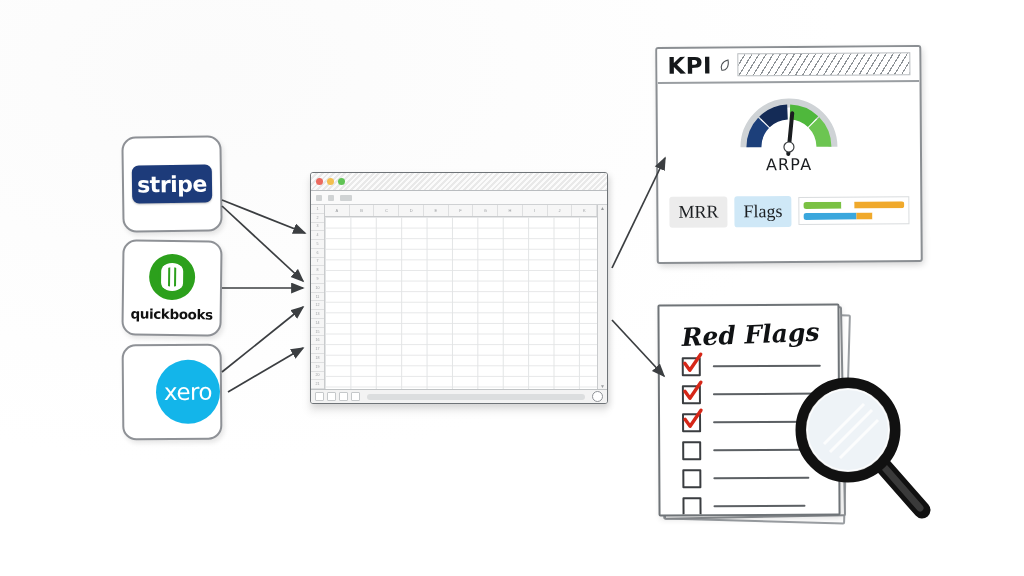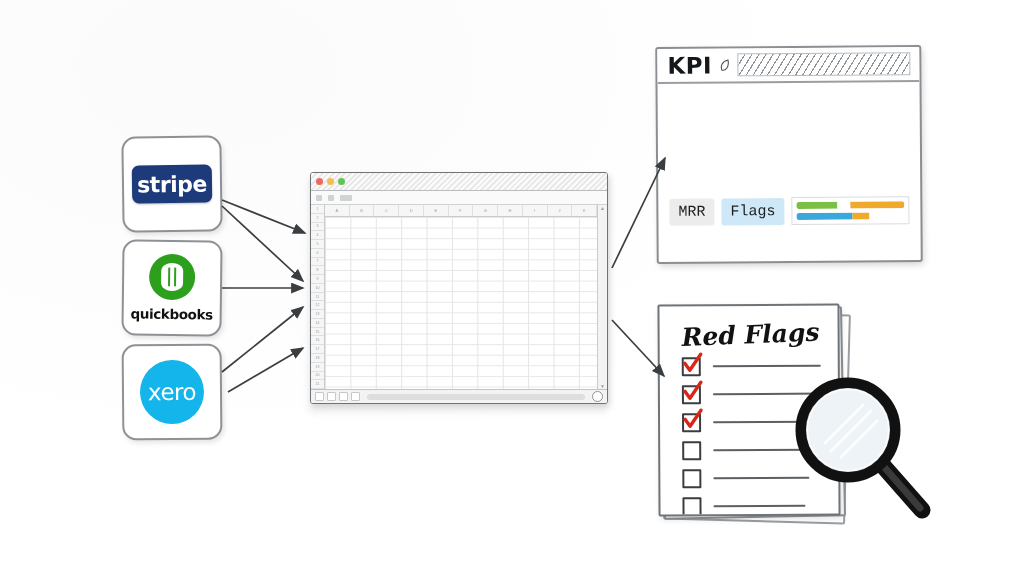--- a/index.html
+++ b/index.html
@@ -185,22 +185,22 @@
   .gauge{width:104px;text-align:center;}
   .gaugeLabel{
     font-size:16px;letter-spacing:1.2px;color:#1a1d20;margin-top:-6px;
     font-family:"DejaVu Sans", sans-serif;
   }
   .chipRow{
     flex:none;height:34px;display:flex;align-items:center;gap:7px;
     padding:0 11px;
   }
   .chip{
-    padding:5px 9px;font-size:15px;border-radius:3px;color:#1b1e21;
-    font-family:Liberation Mono, monospace;
+    padding:5px 9px;font-size:18px;border-radius:3px;color:#1b1e21;
+    font-family:Liberation Serif, serif;
   }
   .chip.grey{background:#ececec;}
   .chip.blue{background:#cfe8f7;}
   .miniBars{
     flex:1;height:26px;border:1px solid #d9dcde;background:#fff;
     display:flex;flex-direction:column;justify-content:center;gap:4px;padding:0 4px;
   }
   .mb{height:7px;display:flex;border-radius:3px;overflow:hidden;}
   .mb i{display:block;height:100%;}
 
@@ -253,21 +253,21 @@
 </div>
 
 <div class="abs srcCard b" style="left:122px;top:240px;">
   <div class="qbMark">
     <div class="qbRing"></div>
     <div class="qbBar"></div>
   </div>
   <div class="qbText">quickbooks</div>
 </div>
 
-<div class="abs srcCard c" style="left:122px;top:344px;">
+<div class="abs srcCard c" style="left:122px;top:344px;align-items:flex-end;">
   <div class="xeroMark">
     <span>xero</span>
   </div>
 </div>
 
 <div class="abs" id="ssShadow"></div>
 <div class="abs" id="spreadsheet">
   <div class="titlebar">
     <div class="dot r"></div>
     <div class="dot y"></div>
@@ -337,20 +337,34 @@
 <div class="abs" id="kpiPanel">
   <div class="kpiHead">
     <div class="kpiTitle">KPI</div>
     <svg class="leafIcon" viewBox="0 0 16 18">
       <path d="M12 2 C4 4, 2 10, 4 15 C9 16, 14 11, 12 2 Z" fill="none" stroke="#4c5053" stroke-width="1.4"></path>
     </svg>
     <div class="hatch"></div>
   </div>
 
   <div class="gaugeRow">
+    <div class="gauge">
+      <svg width="104" height="72" viewBox="0 0 104 72">
+        <g id="g1">
+            <path d="M8,57.99999999999999 A44,44 0 0 1 96,58" stroke="#cfd3d6" stroke-width="9" fill="none"></path>
+            <path d="M17,57.99999999999999 A35,35 0 0 1 26.823106988147217,33.68695703393509" stroke="#1c3f7a" stroke-width="15" fill="none"></path>
+            <path d="M27.68695703393509,32.82310698814722 A35,35 0 0 1 50.77851761541247,23.02132105433165" stroke="#142b56" stroke-width="15" fill="none"></path>
+            <path d="M53.22148238458753,23.02132105433165 A35,35 0 0 1 76.3130429660649,32.8231069881472" stroke="#4fb83c" stroke-width="15" fill="none"></path>
+            <path d="M77.1768930118528,33.6869570339351 A35,35 0 0 1 87,58" stroke="#6cc551" stroke-width="15" fill="none"></path>
+            <path d="M51.268300757126426,64.96165326757792 L55.55396775110022,24.18625555747871" stroke="#1a1d20" stroke-width="4" stroke-linecap="round"></path>
+          </g>
+        <circle cx="52" cy="58" r="5" fill="#ffffff" stroke="#3a3d40" stroke-width="1.2"></circle>
+      </svg>
+      <div class="gaugeLabel">ARPA</div>
+    </div>
   </div>
 
   <div class="chipRow">
     <div class="chip grey">MRR</div>
     <div class="chip blue">Flags</div>
     <div class="miniBars">
       <div class="mb" id="mb0">
           <i style="width: 38%; background: rgb(122, 193, 67);"></i>
           <i style="width: 12%; background: rgb(255, 255, 255);"></i>
           <i style="width: 50%; background: rgb(240, 169, 43);"></i>

